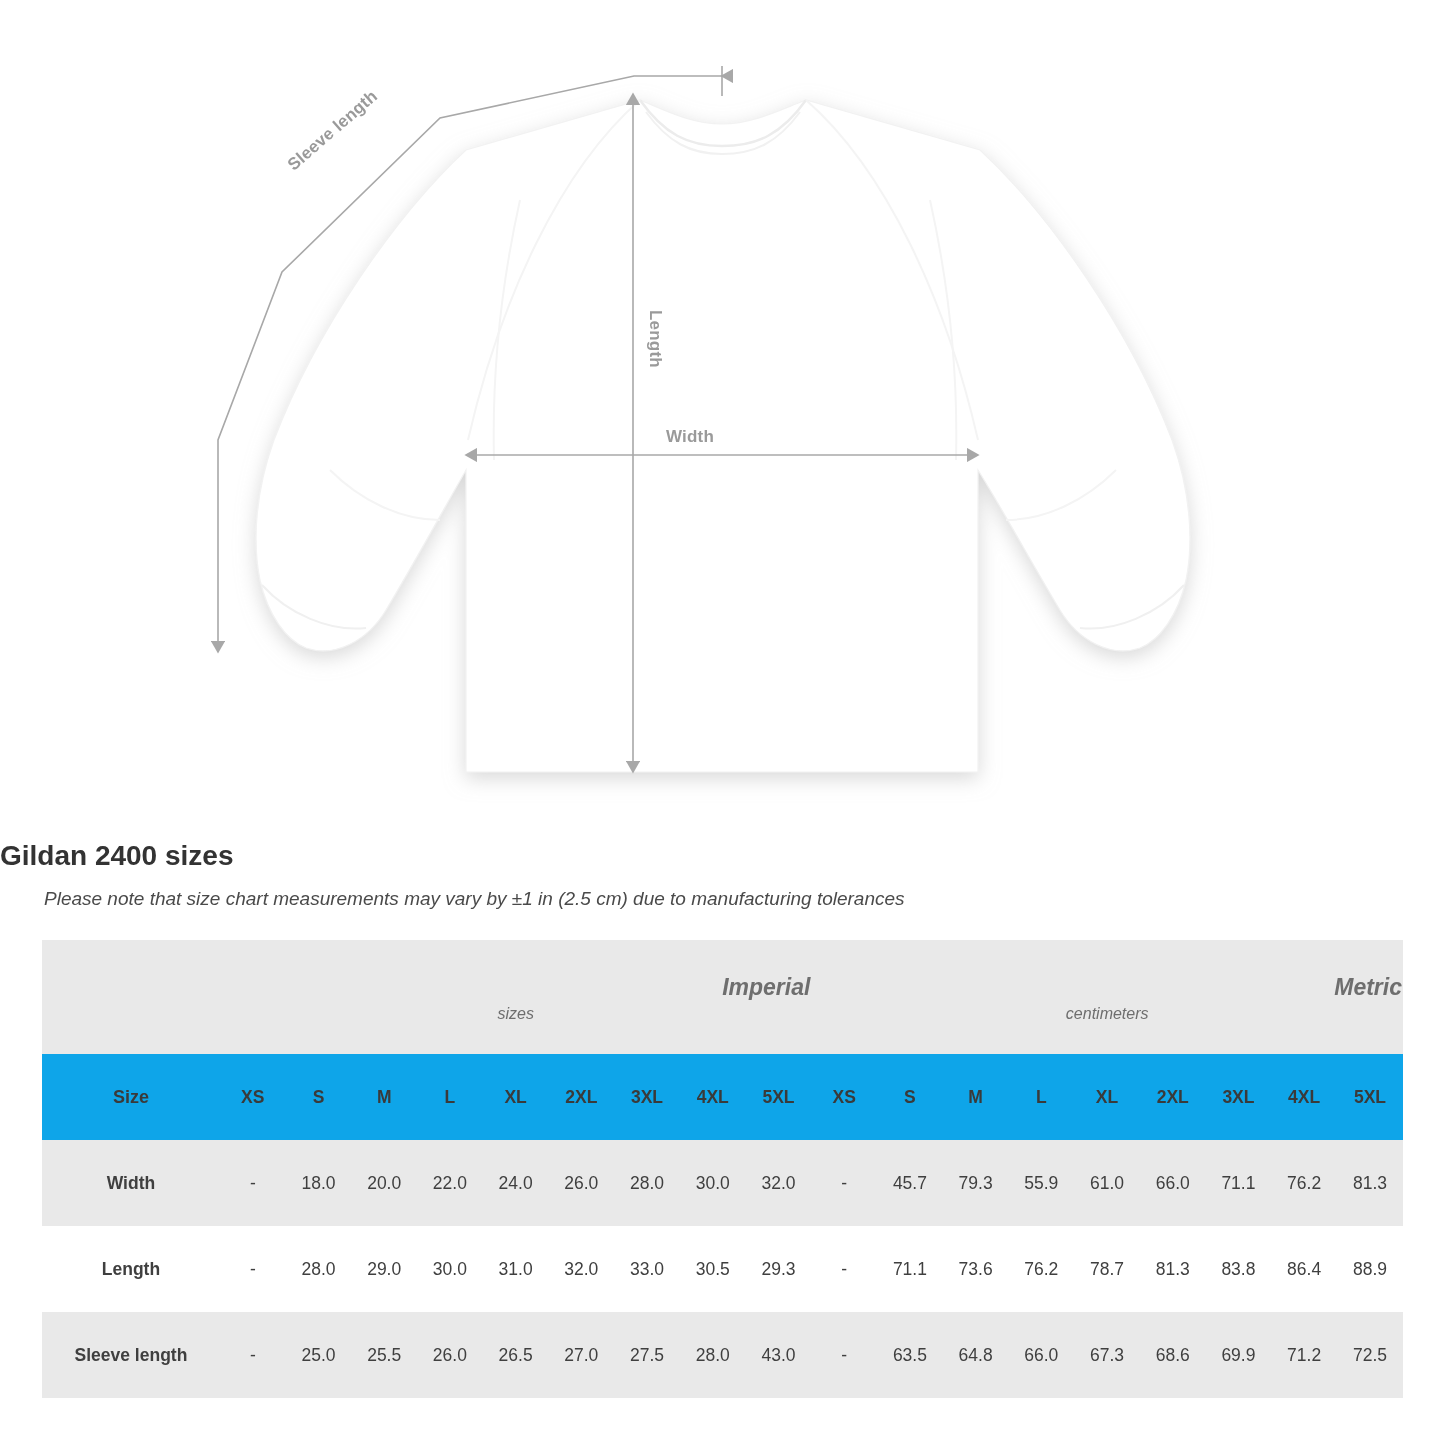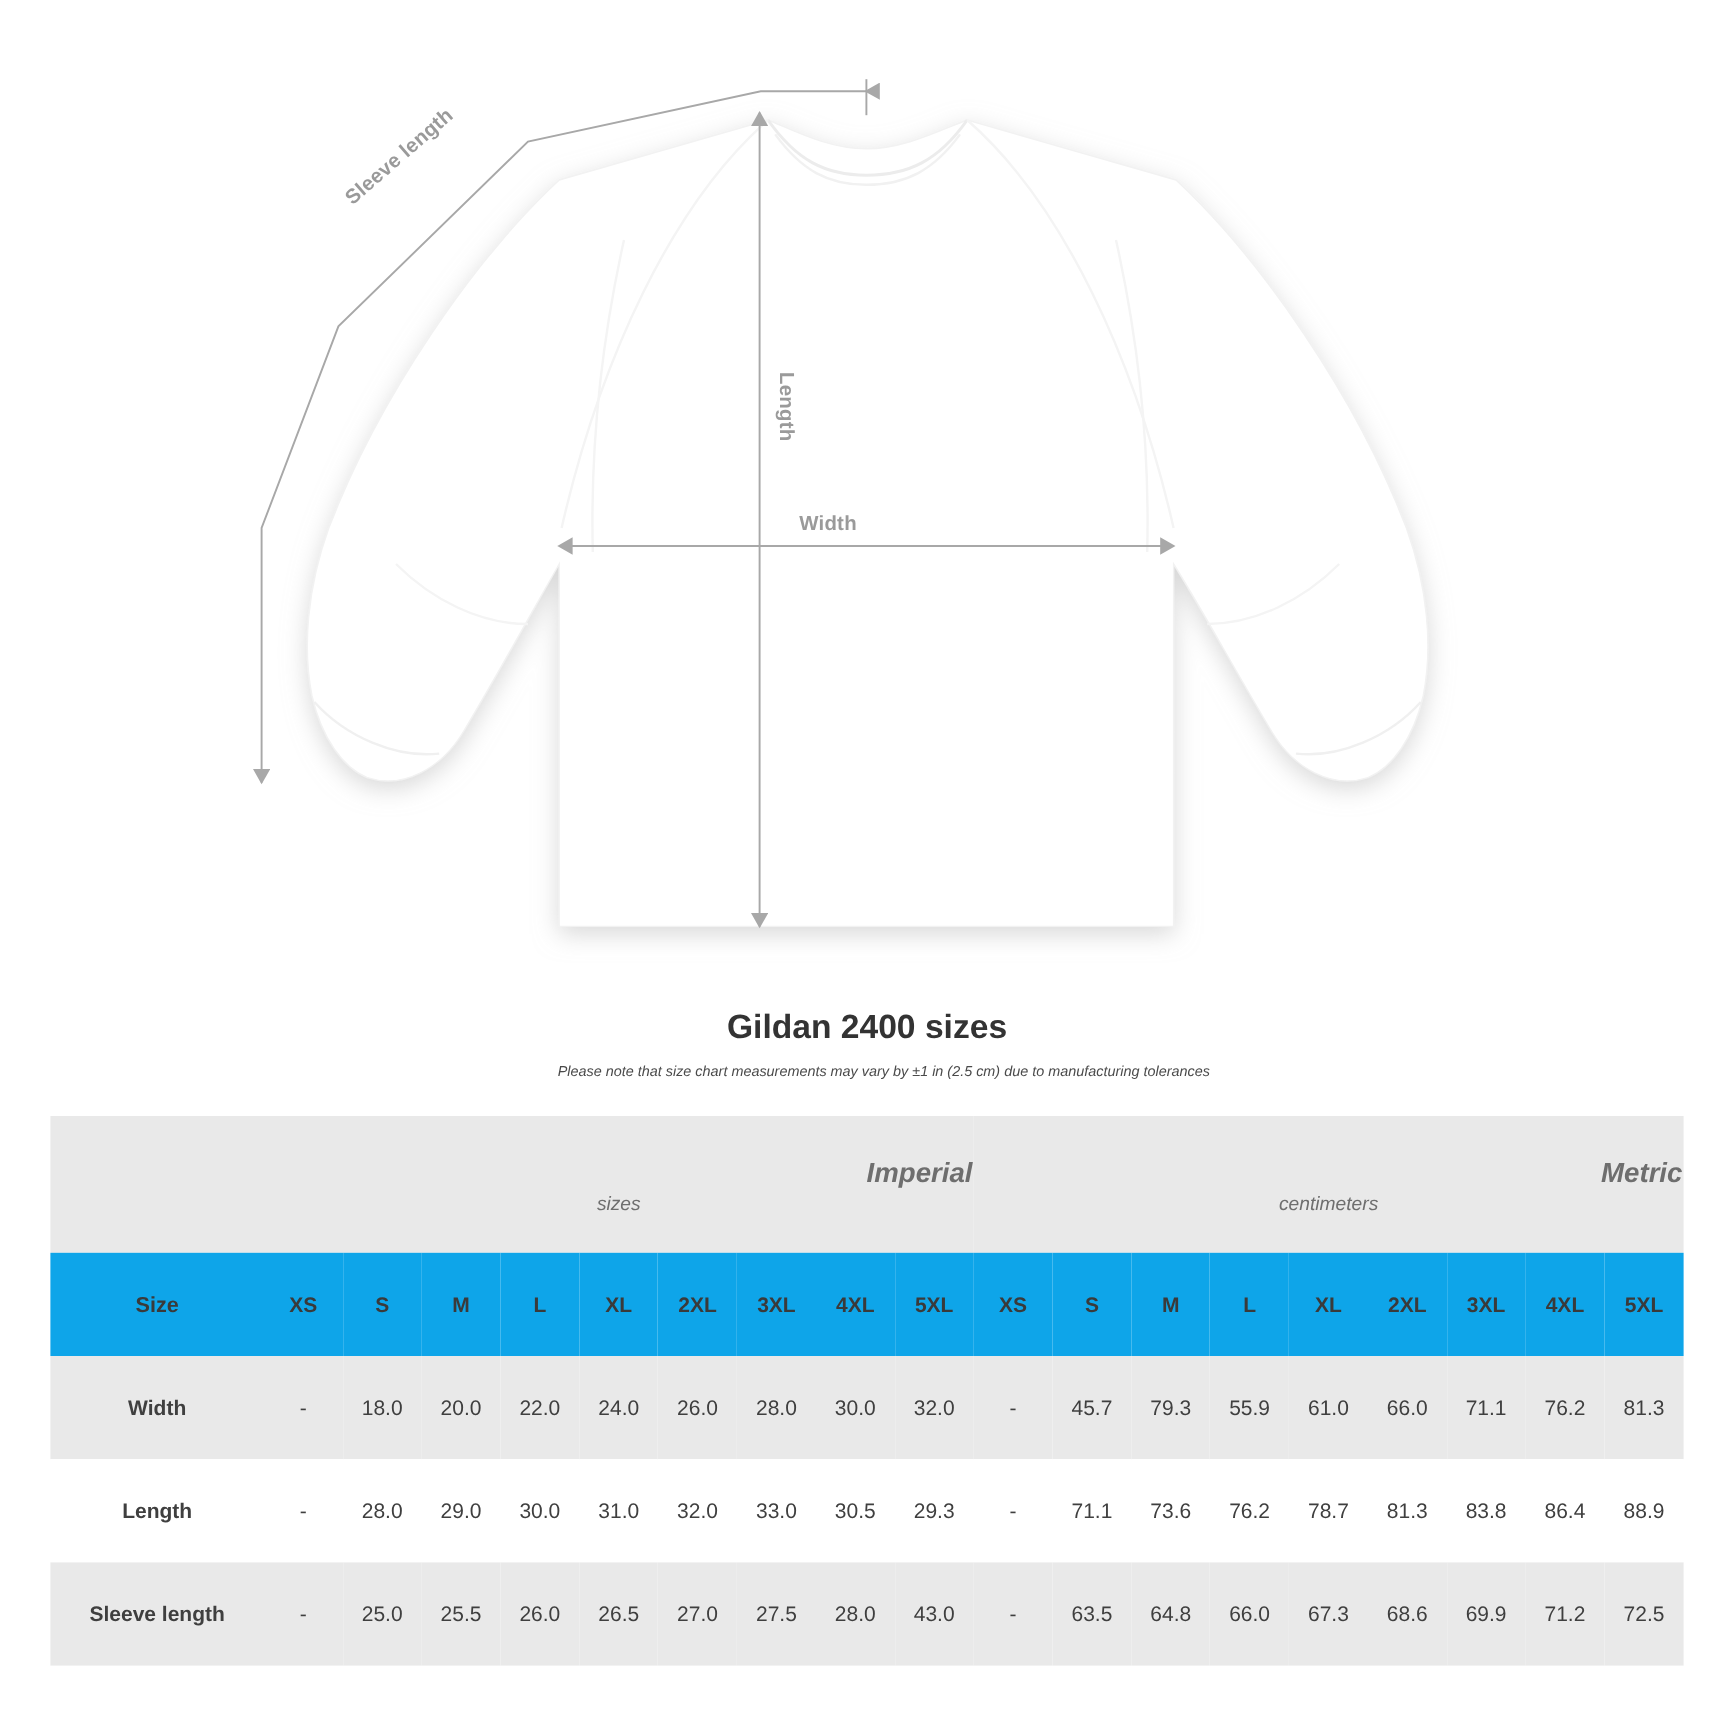--- a/index.html
+++ b/index.html
@@ -50,34 +50,33 @@
     top: 310px;
     writing-mode: vertical-rl;
   }
   .label-width {
     left: 666px;
     top: 427px;
   }
 
   
   .heading-block {
-    text-align: center;
     margin-top: 10px;
   }
   .chart-title {
     font-size: 28px;
     font-weight: bold;
     color: #333333;
     margin: 0 0 14px 0;
   }
   .chart-note {
-    font-size: 12px;
+    font-size: 19px;
     font-style: italic;
     color: #4a4a4a;
-    margin: 0;
+    margin: 16px;
     padding-left: 28px;
   }
 
   
   .table-wrap {
     margin: 30px 42px 0 42px;
   }
   table.size-table {
     border-collapse: collapse;
     width: 1361px;

